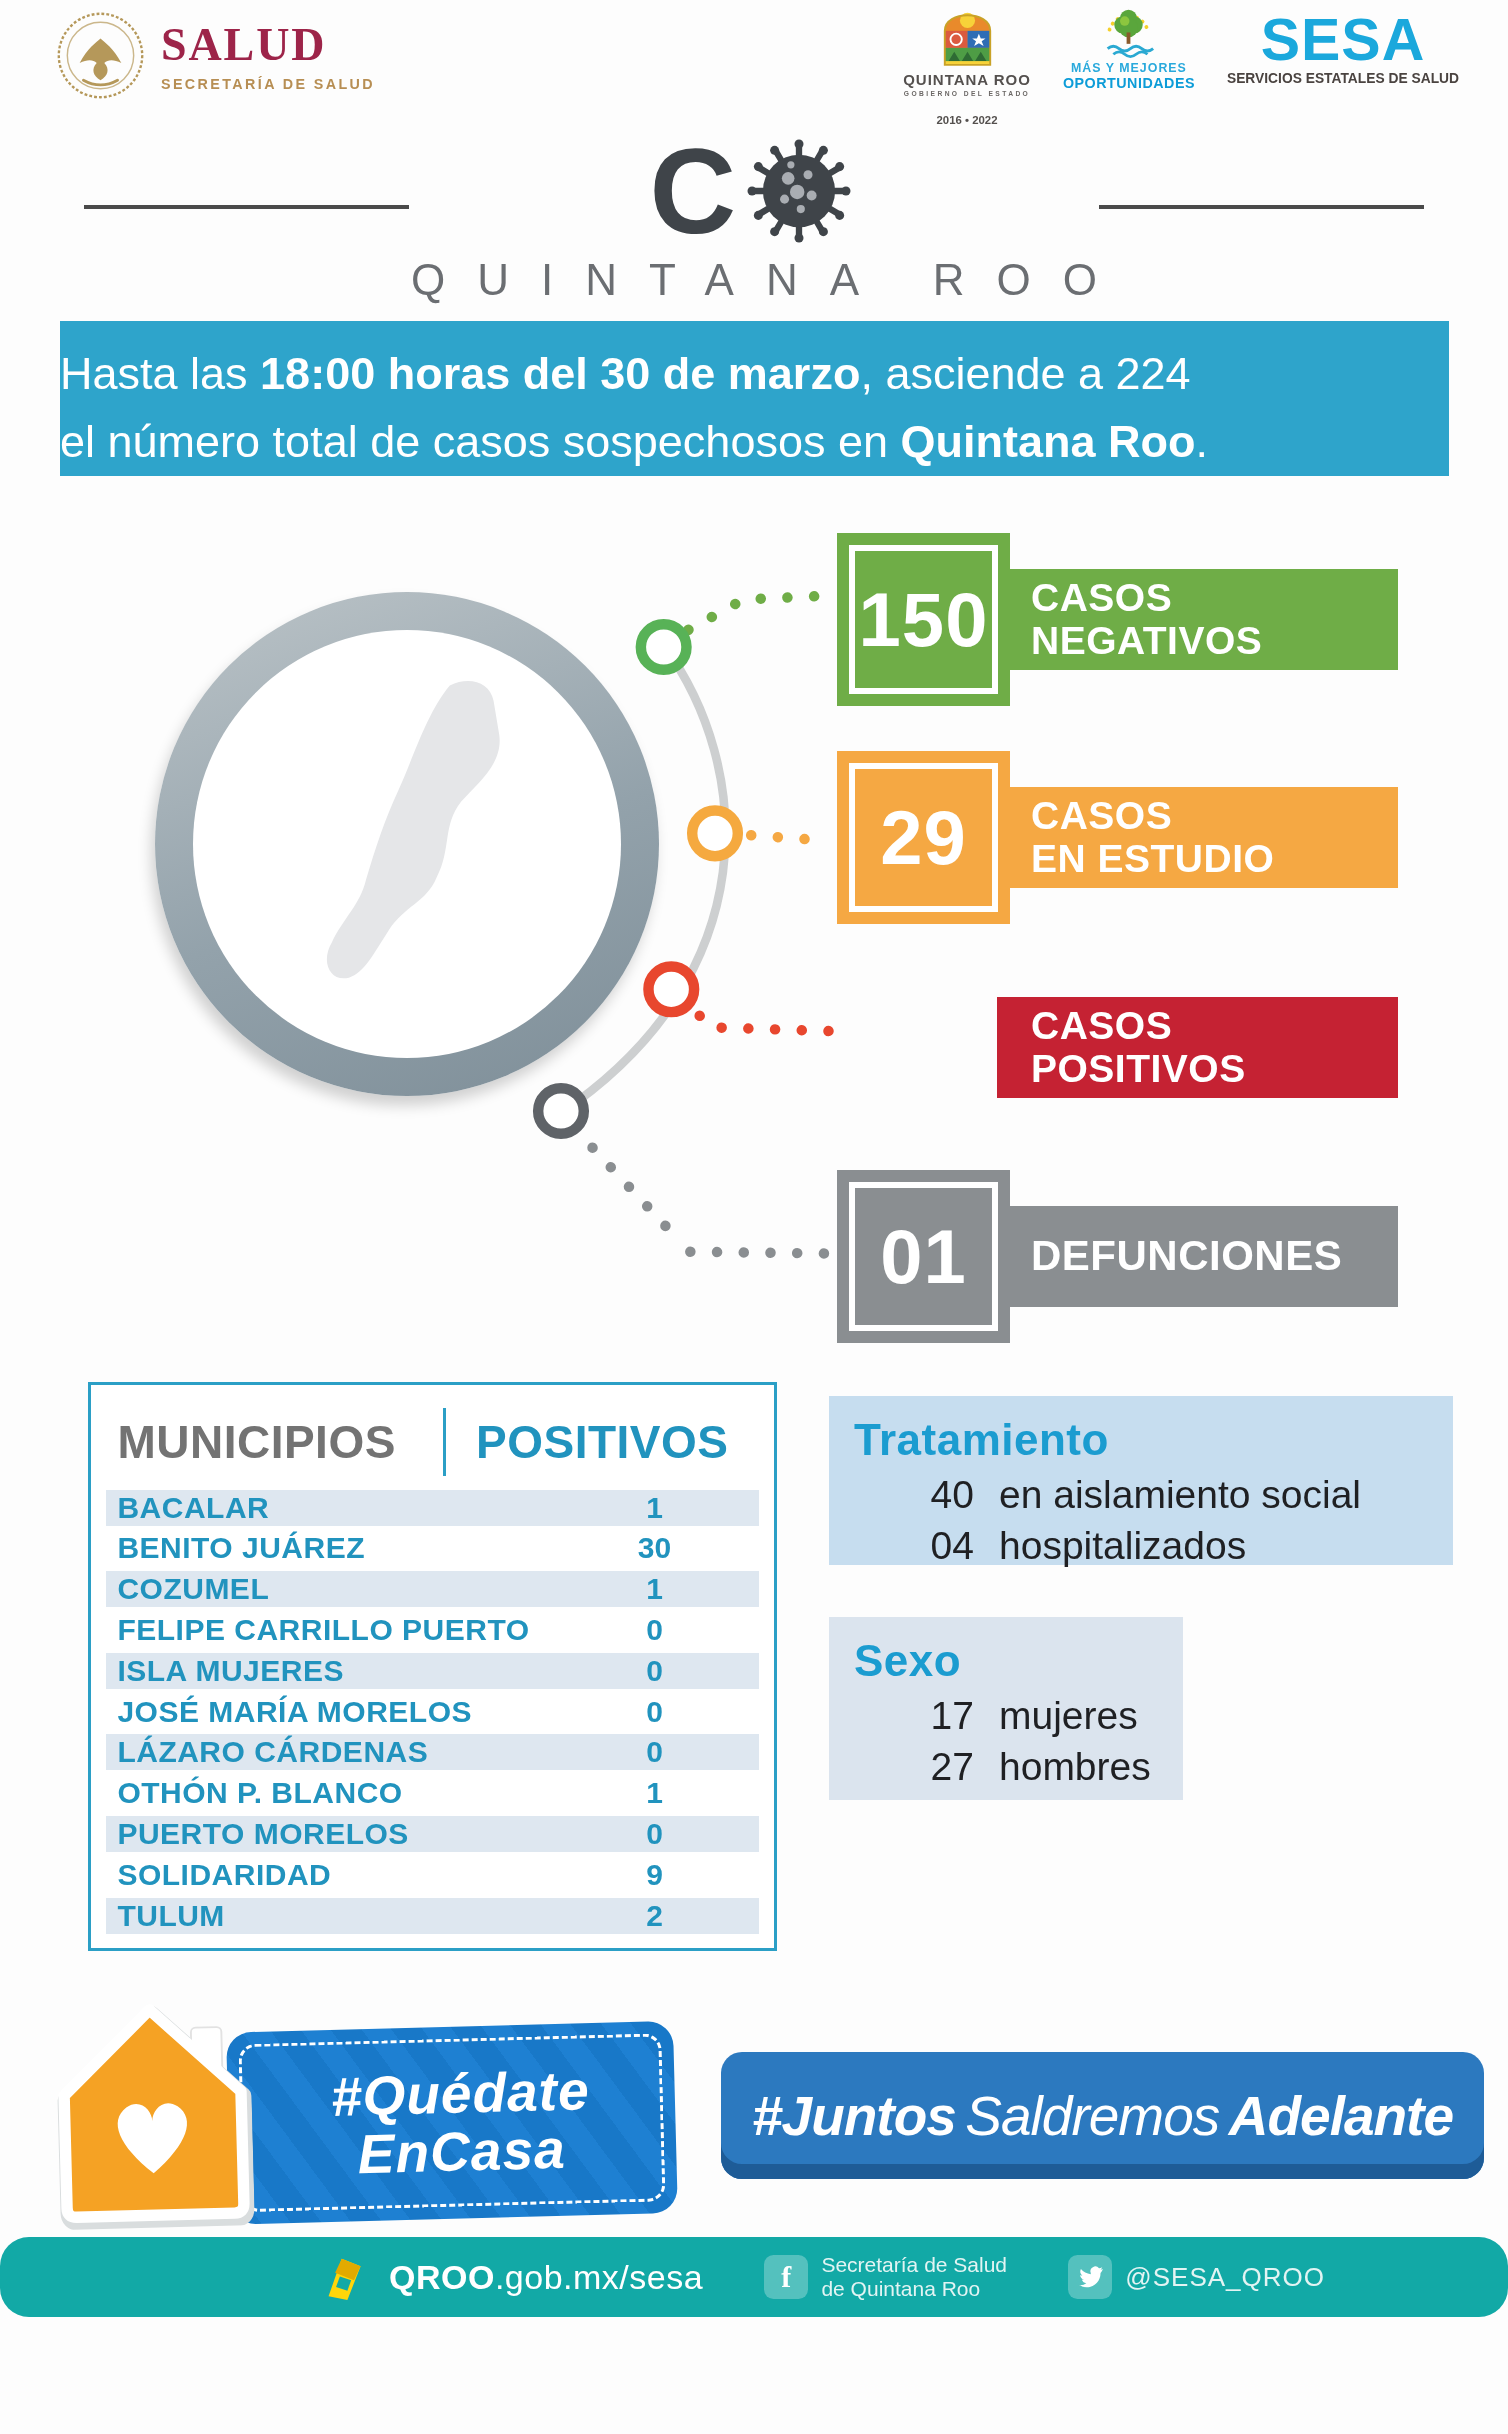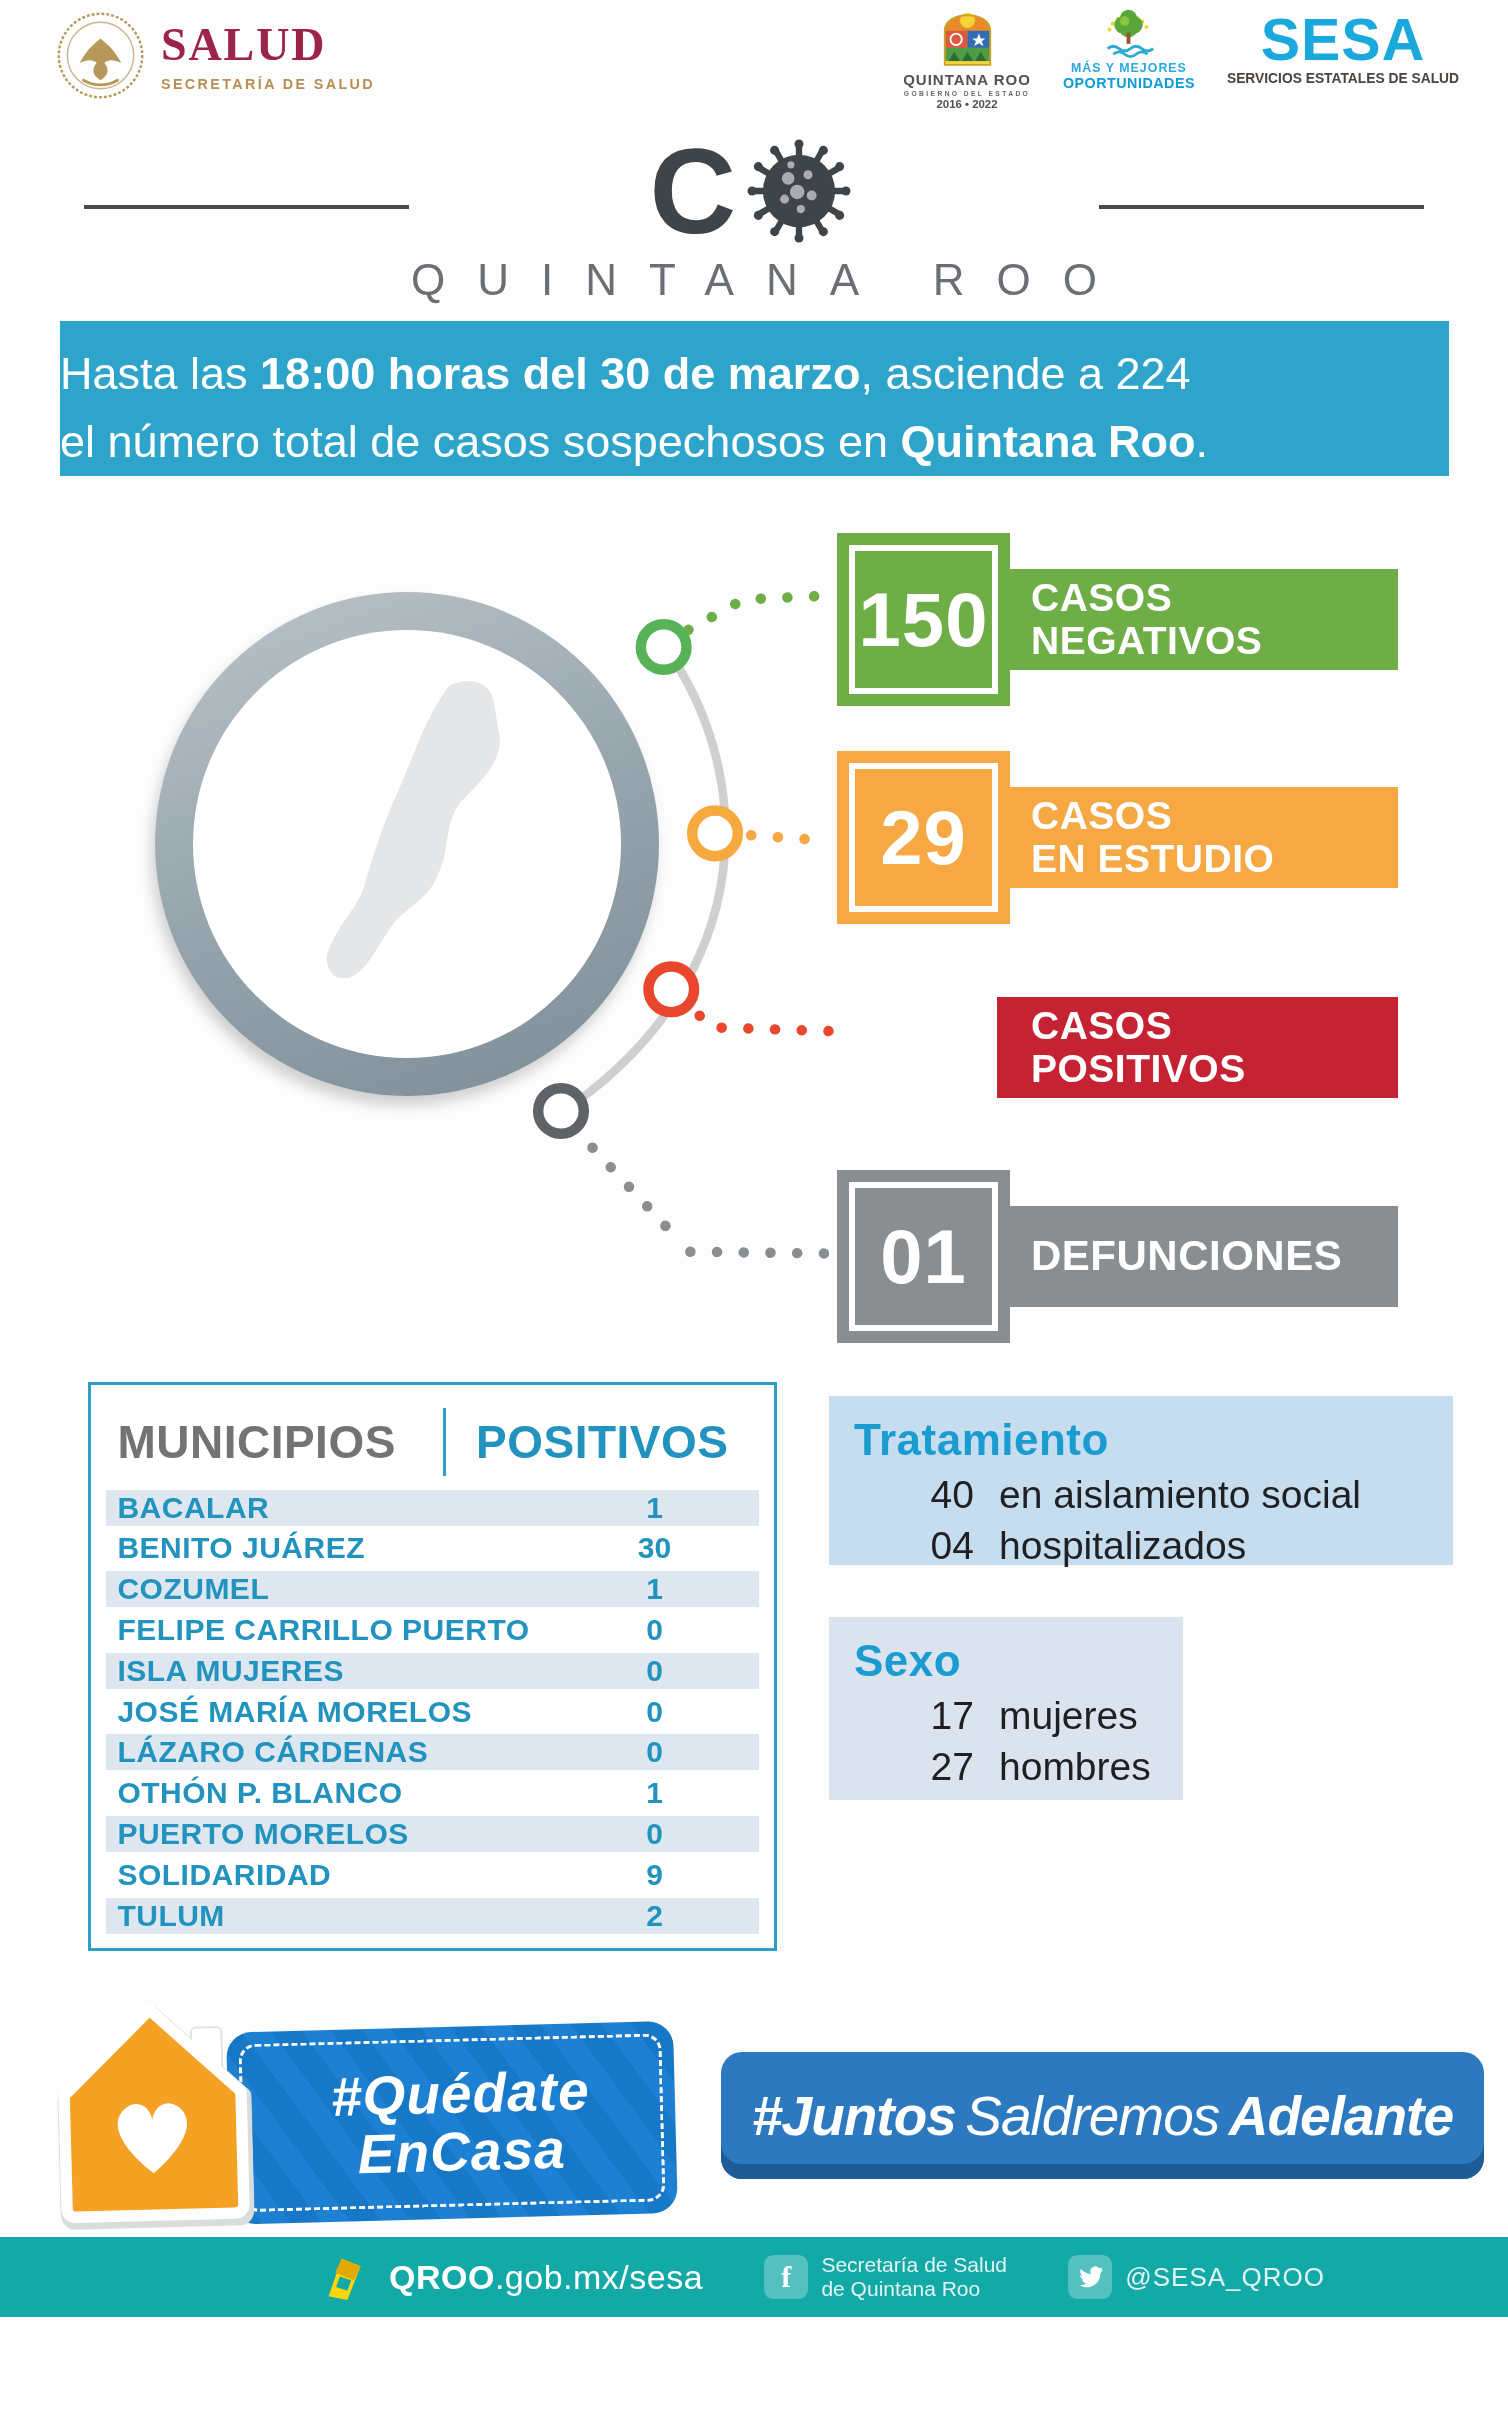--- a/index.html
+++ b/index.html
@@ -8,21 +8,21 @@
 
   
   .header { position: absolute; left: 0; top: 0; width: 100%; height: 119px; }
   .salud-group { position: absolute; left: 55px; top: 9.5px; display: flex; align-items: center; gap: 15px; }
   .salud-text .salud-title { font-family: "Liberation Serif", serif; font-weight: 700; font-size: 46px; color: #9D2449; letter-spacing: 1.9px; }
   .salud-text .salud-sub { font-size: 14.3px; font-weight: 700; color: #B78E53; letter-spacing: 2.4px; margin-top: 5.7px; }
   .right-logos { position: absolute; right: 49px; top: 3.8px; display: flex; align-items: flex-start; gap: 32px; }
   .logo-col { display: flex; flex-direction: column; align-items: center; text-align: center; }
   .qroo-name { font-size: 15px; font-weight: 700; color: #54504E; letter-spacing: 1px; margin-top: 1.9px; }
   .qroo-sub { font-size: 6.7px; font-weight: 700; color: #6B6765; letter-spacing: 2.4px; margin-top: 1.9px; }
-  .qroo-years { font-size: 11.4px; font-weight: 700; color: #54504E; margin-top: 1px; }
+  .qroo-years { font-size: 11.4px; font-weight: 700; color: #54504E; margin-top: 17px; }
   .oport-line1 { font-size: 12.4px; font-weight: 700; color: #29A9DC; letter-spacing: 1px; margin-top: 1.9px; }
   .oport-line2 { font-size: 14.3px; font-weight: 800; color: #0C9CD8; letter-spacing: 0.5px; }
   .sesa-col { margin-top: 11px; }
   .sesa-title { font-size: 59px; font-weight: 800; color: #1BA8DC; line-height: 0.85; letter-spacing: 1px; }
   .sesa-sub { font-size: 13.8px; font-weight: 700; color: #4A4340; margin-top: 5.7px; }
 
   
   .covid-row { position: absolute; left: 0; top: 122px; width: 100%; display: flex; justify-content: center; align-items: center; }
   .covid-text { font-size: 120px; font-weight: 800; color: #3F4449; letter-spacing: 2.9px; display: flex; align-items: center; }
   .virus-icon { margin: 0 3.8px; }
@@ -79,21 +79,21 @@
   .quedate-dash { position: absolute; inset: 12.4px; border: 3.8px dashed #fff; border-radius: 17px; }
   .quedate-text { position: absolute; left: 204px; top: 55px; width: 409px; height: 175px; display: flex; flex-direction: column; align-items: center; justify-content: center; z-index: 2; }
   .quedate-text span { display: block; color: #fff; font-size: 55px; font-weight: 800; font-style: italic; line-height: 1.05; letter-spacing: 1px; }
   .quedate-house { position: absolute; left: 0; top: 5.7px; z-index: 3; }
   .juntos { position: absolute; left: 721px; top: 2052px; width: 763px; height: 127px; border-radius: 21px; background: #2C79BF; box-shadow: inset 0 -15px 0 #1E5C97; display: flex; align-items: center; justify-content: center; gap: 9.5px; }
   .juntos span { color: #fff; font-style: italic; font-size: 55px; letter-spacing: -1px; }
   .j-bold { font-weight: 800; }
   .j-reg { font-weight: 400; }
 
   
-  .footer { position: absolute; left: 0; top: 2237px; width: 100%; height: 80px; background: #12A9A6; display: flex; align-items: center; padding-left: 321px; gap: 19px; }
+  .footer { position: absolute; left: 0; top: 2237px; width: 100%; height: 80px; background: #12A9A6; display: flex; align-items: center; padding-left: 321px; gap: 19px; border-radius: 29px; }
   .site-text { color: #fff; font-size: 34px; letter-spacing: 0.5px; margin-right: 42px; }
   .site-text b { font-weight: 800; }
   .soc-group { display: flex; align-items: center; gap: 13.3px; margin-right: 42px; }
   .soc-icon { width: 44px; height: 44px; border-radius: 9.5px; background: rgba(255,255,255,0.28); display: flex; align-items: center; justify-content: center; }
   .fb-glyph { color: #fff; font-size: 30px; font-weight: 700; font-family: "Liberation Serif", serif; }
   .soc-text { color: #E2F4F3; font-size: 21px; line-height: 1.15; }
   .tw-handle { color: #E2F4F3; font-size: 26px; letter-spacing: 1px; }
 </style>
 </head>
 <body>

